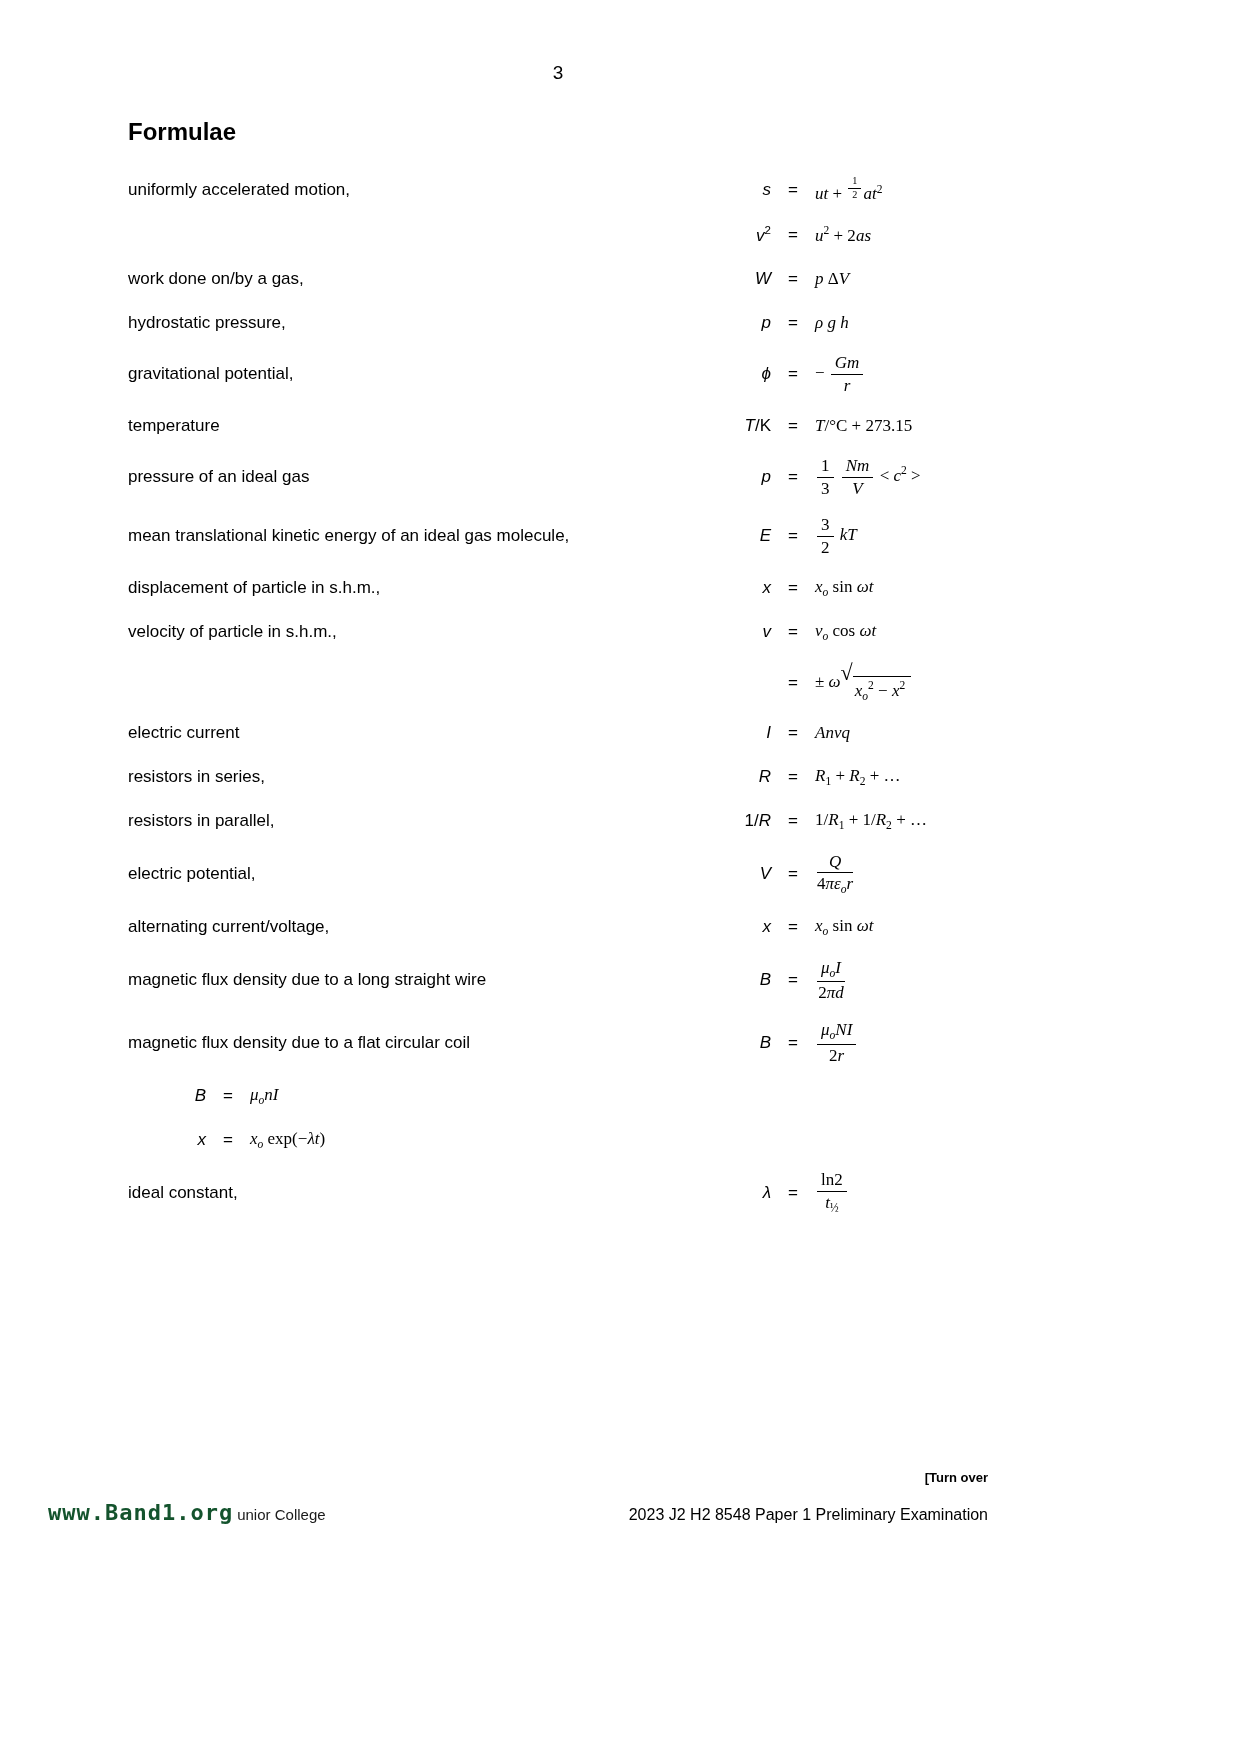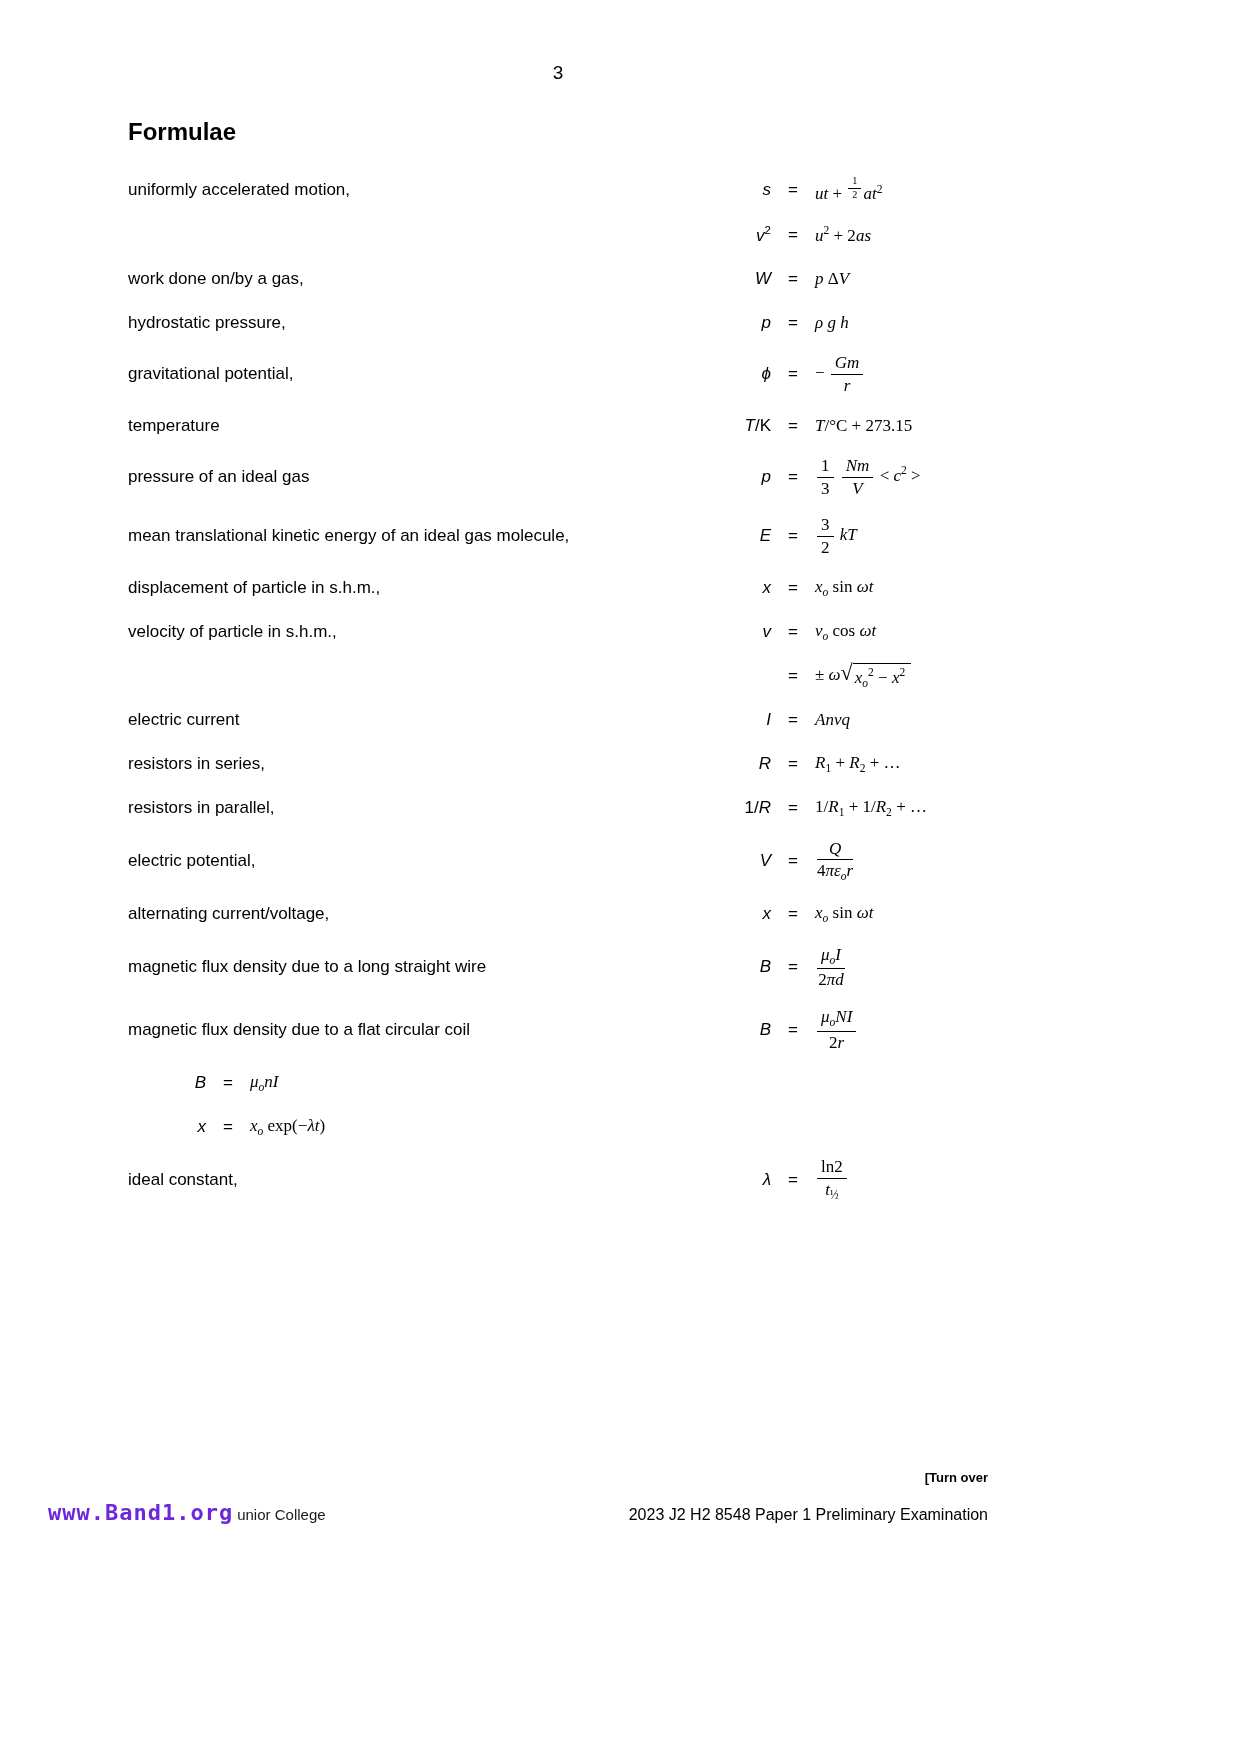--- a/index.html
+++ b/index.html
@@ -27,25 +27,25 @@
   .sup { vertical-align:super; font-size:0.68em; }
   .sub { vertical-align:sub; font-size:0.68em; }
 
   .frac { display:inline-block; vertical-align:middle; text-align:center; padding:0 2px; line-height:1.15; }
   .frac .num { display:block; border-bottom:1.6px solid #000; padding:0 4px 1px 4px; }
   .frac .den { display:block; padding-top:1px; }
   .frac.fsmall { font-size:0.6em; vertical-align:0.15em; line-height:1.05; }
 
   .sqrt { display:inline-flex; align-items:stretch; vertical-align:middle; }
   .sqrt .sign { font-style:normal; font-size:1.3em; line-height:1; align-self:flex-start; transform:translateY(-1px); }
-  .sqrt .radicand { border-top:1.6px solid #000; padding:2px 6px 0 2px; }
+  .sqrt .radicand { border-top:1.6px solid #000; padding:2px 6px 0 2px;margin-top:13px; }
 
   .turnover { position:absolute; top:1470px; right:251px; font-weight:bold; font-size:13px; }
   .footer-line { position:absolute; top:1500px; left:48px; right:251px; display:flex; align-items:baseline; }
-  .watermark { font-family:"DejaVu Sans Mono", monospace; font-weight:bold; font-size:22px; color:#6d28d9; letter-spacing:1px;text-align:right; }
+  .watermark { font-family:"DejaVu Sans Mono", monospace; font-weight:bold; font-size:22px; color:#14532d; letter-spacing:1px;text-align:right; }
   .college { font-size:15px; margin-left:4px; color:#1a1a1a; }
   .exam { margin-left:auto; font-size:16px; }
 </style>
 </head>
 <body>
 
 <div class="page">
   <div class="content">
     <div class="page-number">3</div>
     <h1 class="heading">Formulae</h1>

